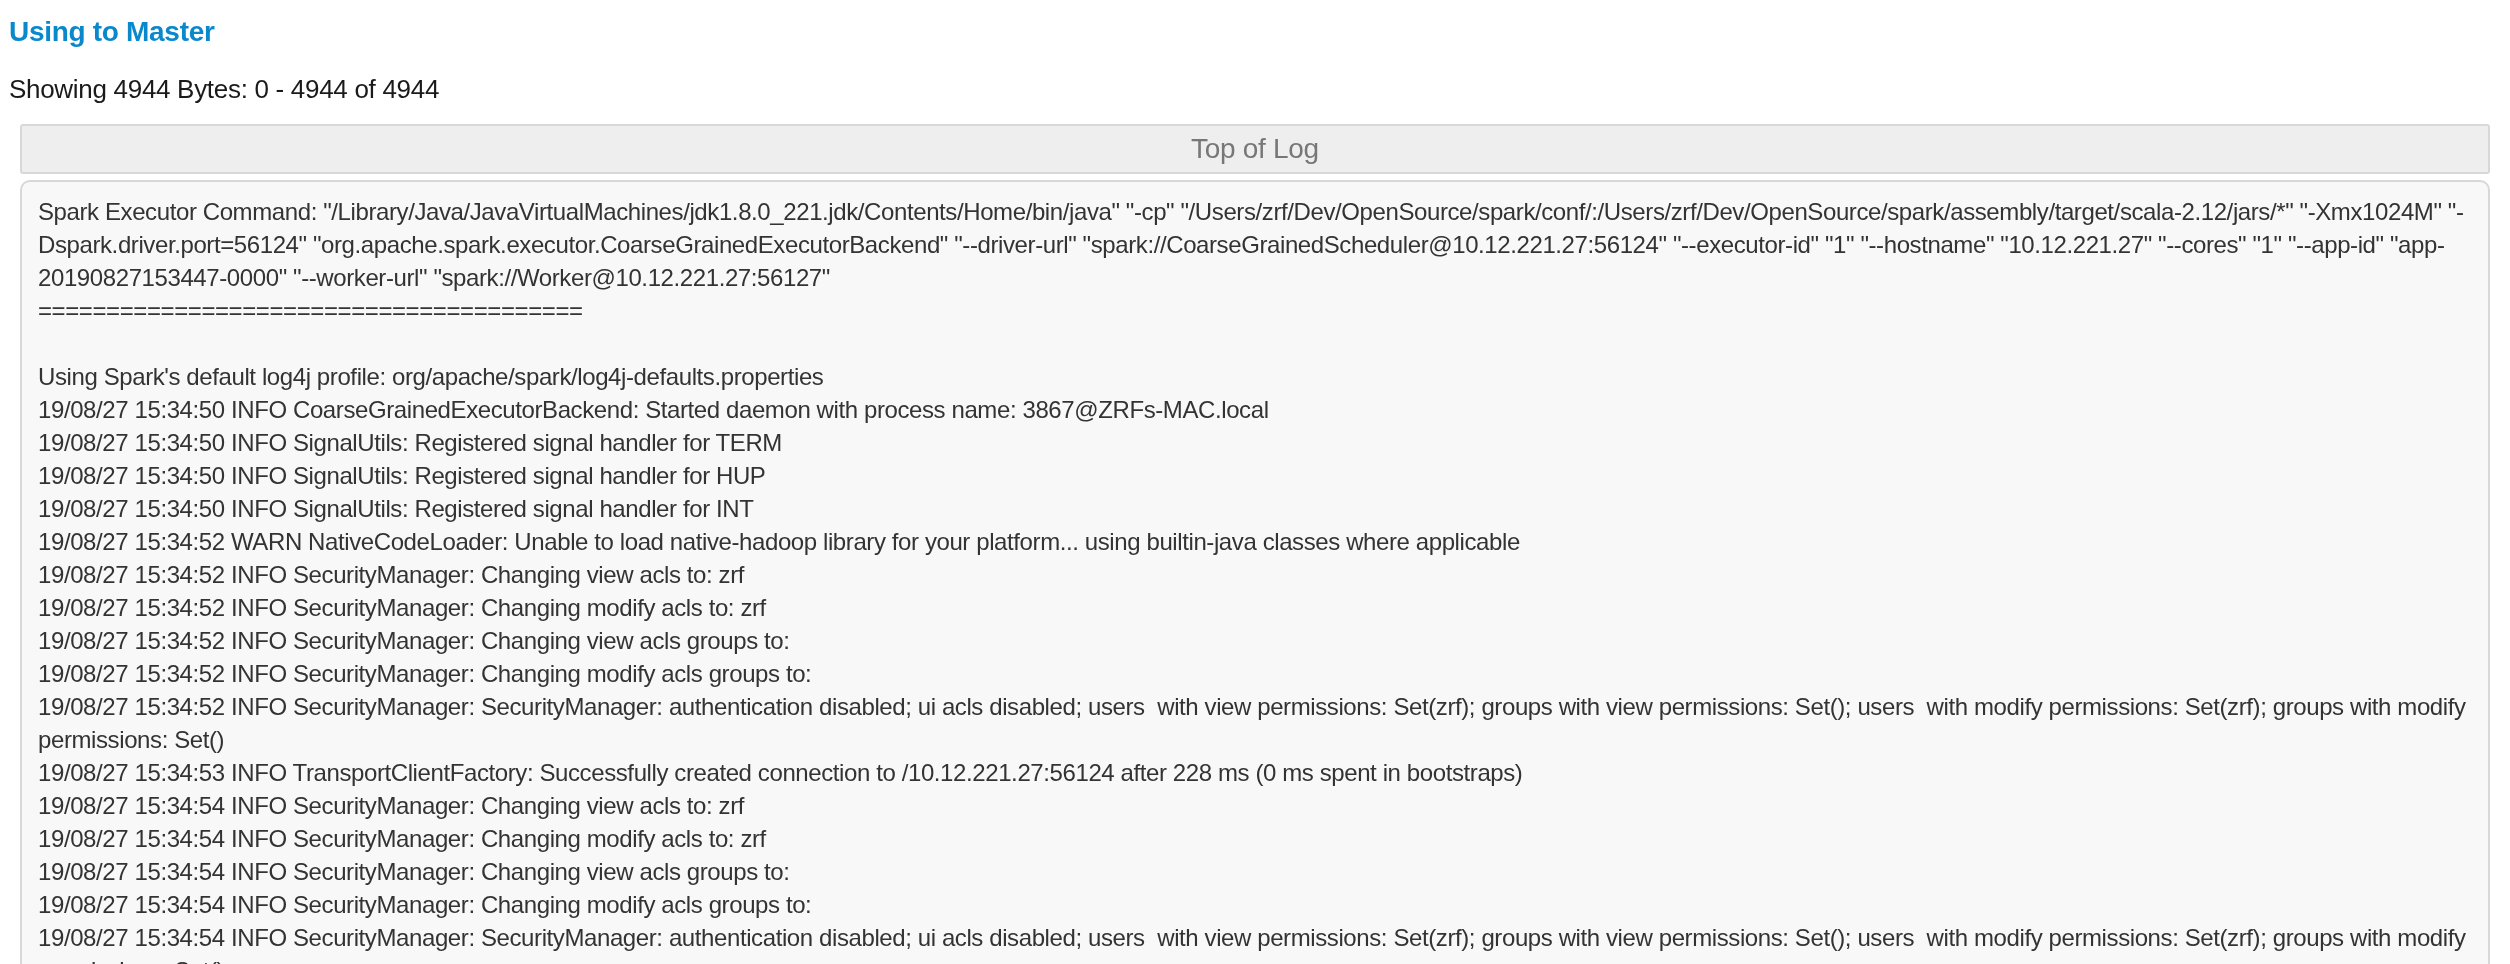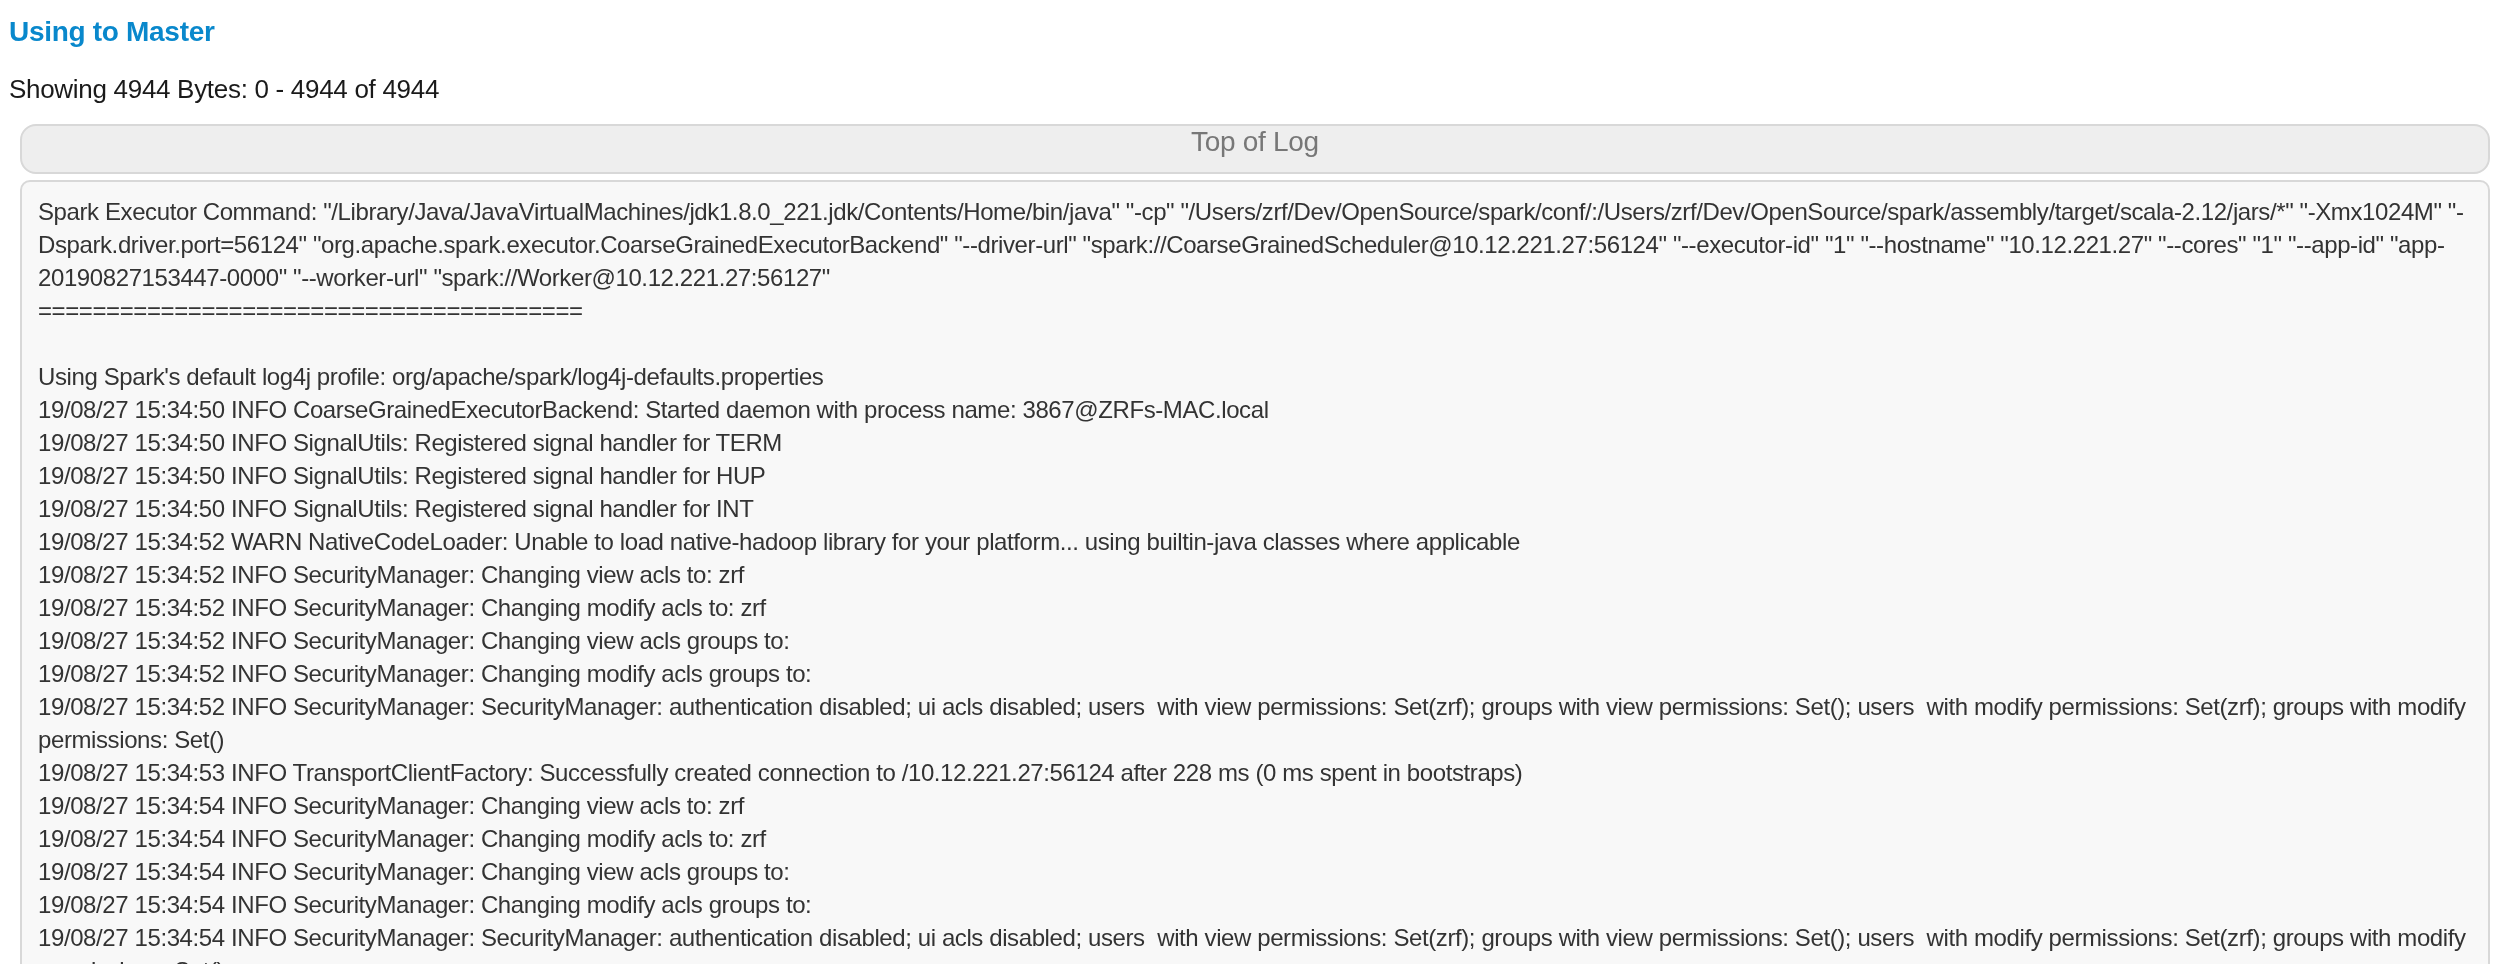--- a/index.html
+++ b/index.html
@@ -32,23 +32,23 @@
     margin: 26px 4px 0 9px;
     font-size: 26px;
     color: #1a1a1a;
     letter-spacing: -0.3px;
   }
   .log-header-bar {
     margin: 19px 20px 0 20px;
     height: 50px;
     background: var(--bar-bg);
     border: 2px solid var(--bar-border);
-    border-radius: 16px;
+    border-radius: 3px;
     display: flex;
-    align-items: flex-start;
+    align-items: center;
     justify-content: center;
   }
   .log-header-bar .title {
     font-size: 28px;
     color: var(--bar-text);
     letter-spacing: -0.3px;
   }
   .log-content-box {
     margin: 6px 20px 0 20px;
     height: 1200px; 

